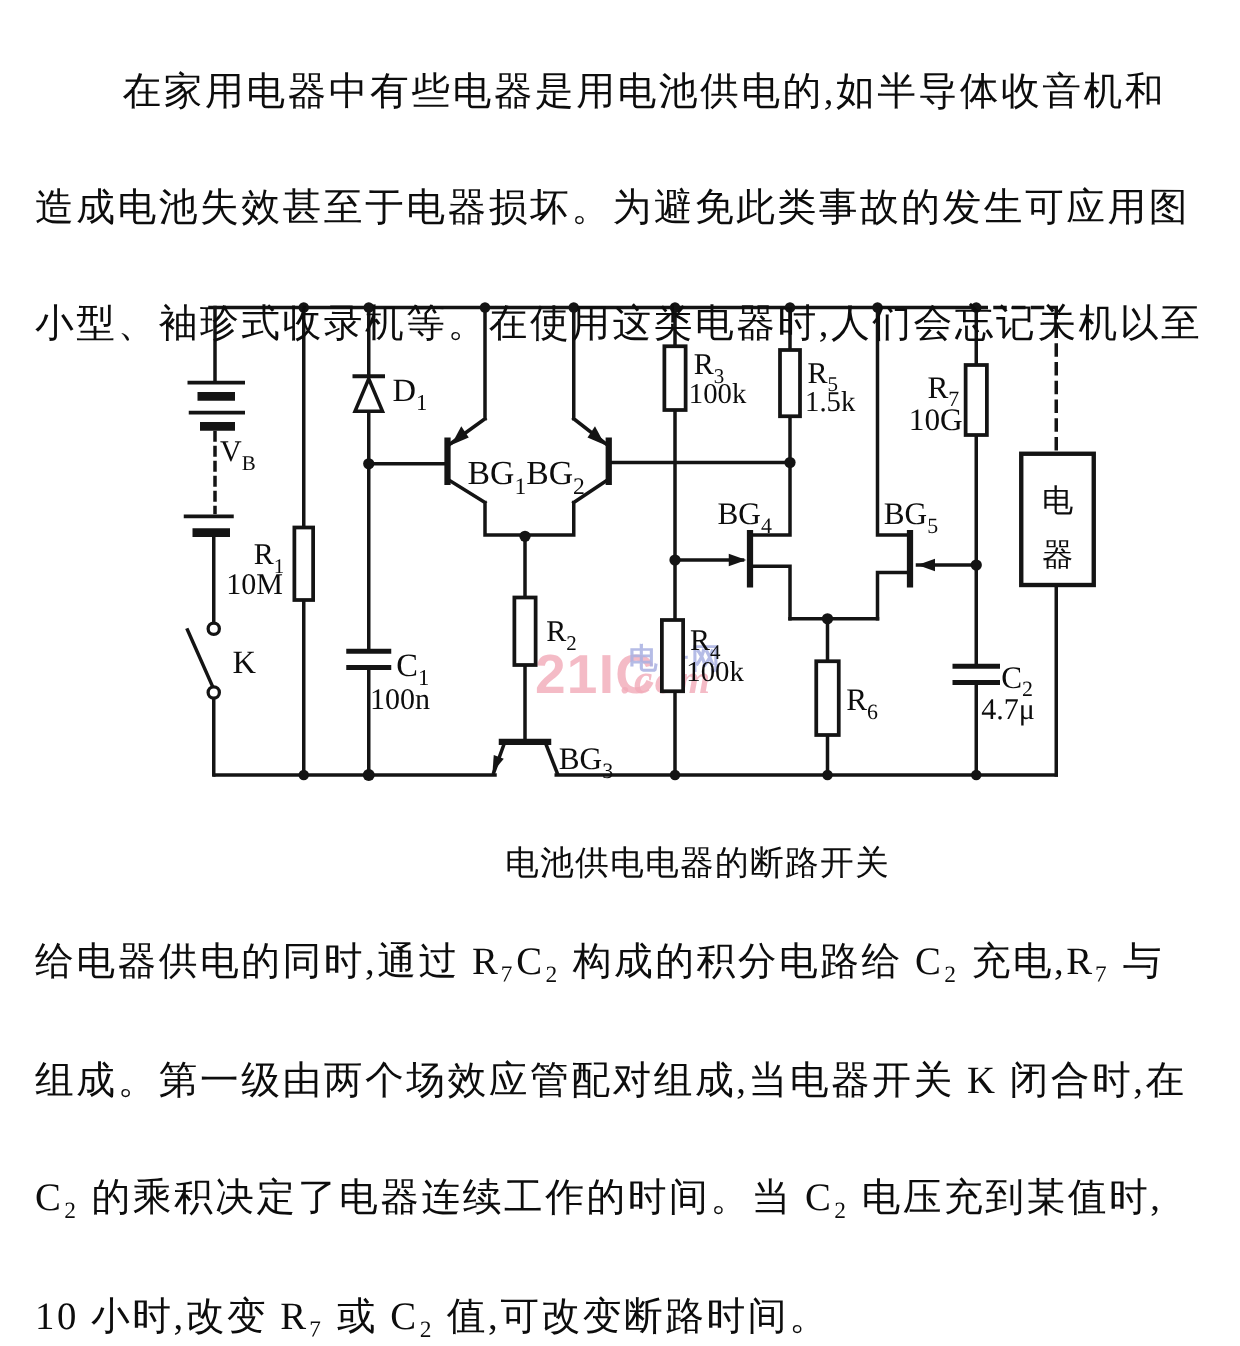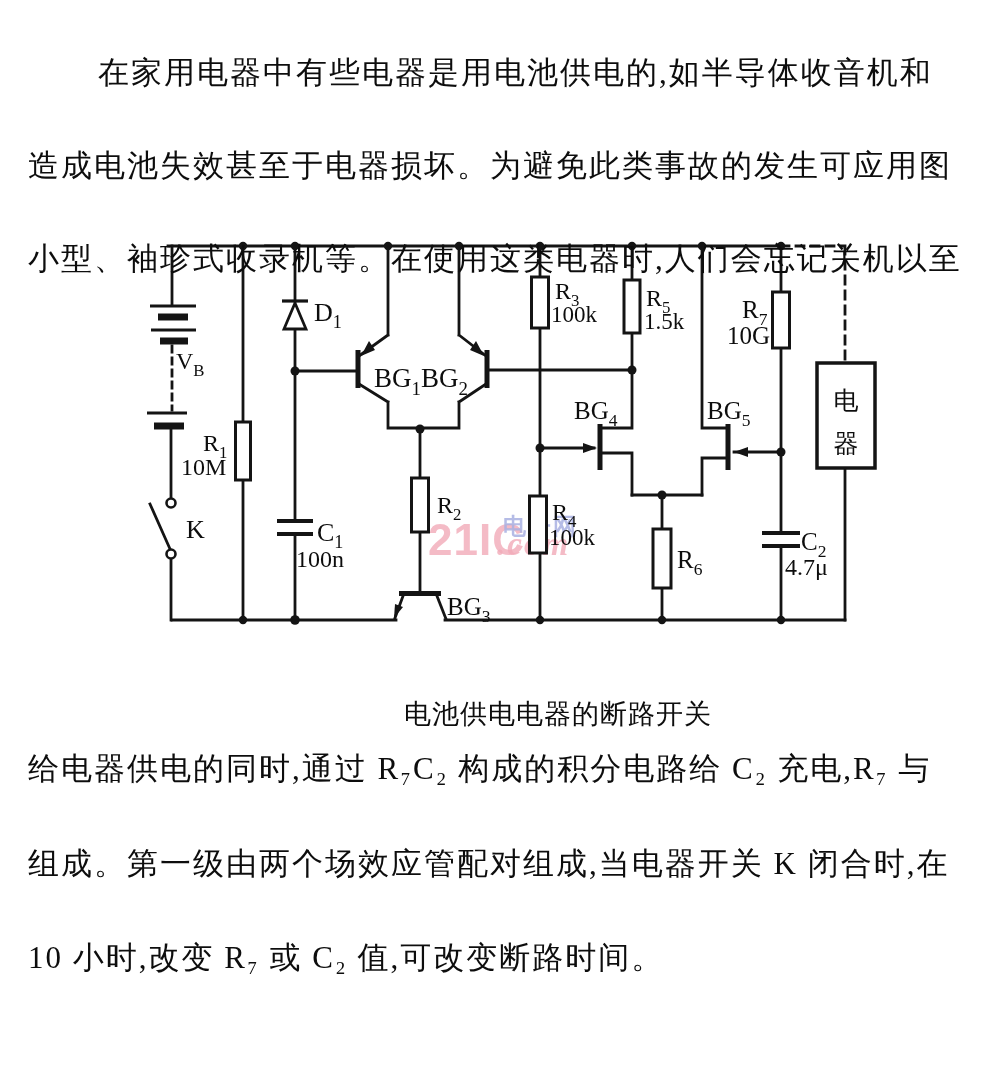--- a/index.html
+++ b/index.html
@@ -12,21 +12,21 @@
   .para{position:absolute;left:28px;width:948px;}
   .para .tline{
     font-size:31px;line-height:50px;letter-spacing:2px;white-space:nowrap;
     color:#0d0d0d;
     margin-top:43px;
   }
   #bottom-para .tline{line-height:51.5px;}
   .indent{padding-left:70px;}
   #caption{
     position:absolute;left:404px;top:672px;font-size:27px;letter-spacing:1px;
-    white-space:nowrap;color:#0d0d0d;margin-top:24px;
+    white-space:nowrap;color:#0d0d0d;
   }
   
   #watermark{position:absolute;left:0;top:0;width:992px;height:1077px;z-index:1;text-align:right;}
   #wm-brand{
     position:absolute;left:428px;top:518px;
     font-family:"Liberation Sans","DejaVu Sans",sans-serif;
     font-weight:bold;font-size:44px;line-height:44px;letter-spacing:1px;
     opacity:.8;
   }
   #wm-cn{
@@ -236,14 +236,15 @@
     <circle class="dot" cx="662" cy="620" r="4.2"></circle>
     <circle class="dot" cx="781" cy="620" r="4.2"></circle>
   </g>
 </svg>
 
 <div id="caption">电池供电电器的断路开关</div>
 
 <div class="para" id="bottom-para" style="top:700px;">
   <div class="tline">给电器供电的同时,通过 R₇C₂ 构成的积分电路给 C₂ 充电,R₇ 与</div>
   <div class="tline">组成。第一级由两个场效应管配对组成,当电器开关 K 闭合时,在</div>
+  <div class="tline">C₂ 的乘积决定了电器连续工作的时间。当 C₂ 电压充到某值时,</div>
   <div class="tline">10 小时,改变 R₇ 或 C₂ 值,可改变断路时间。</div>
 </div>
 
 </body></html>

